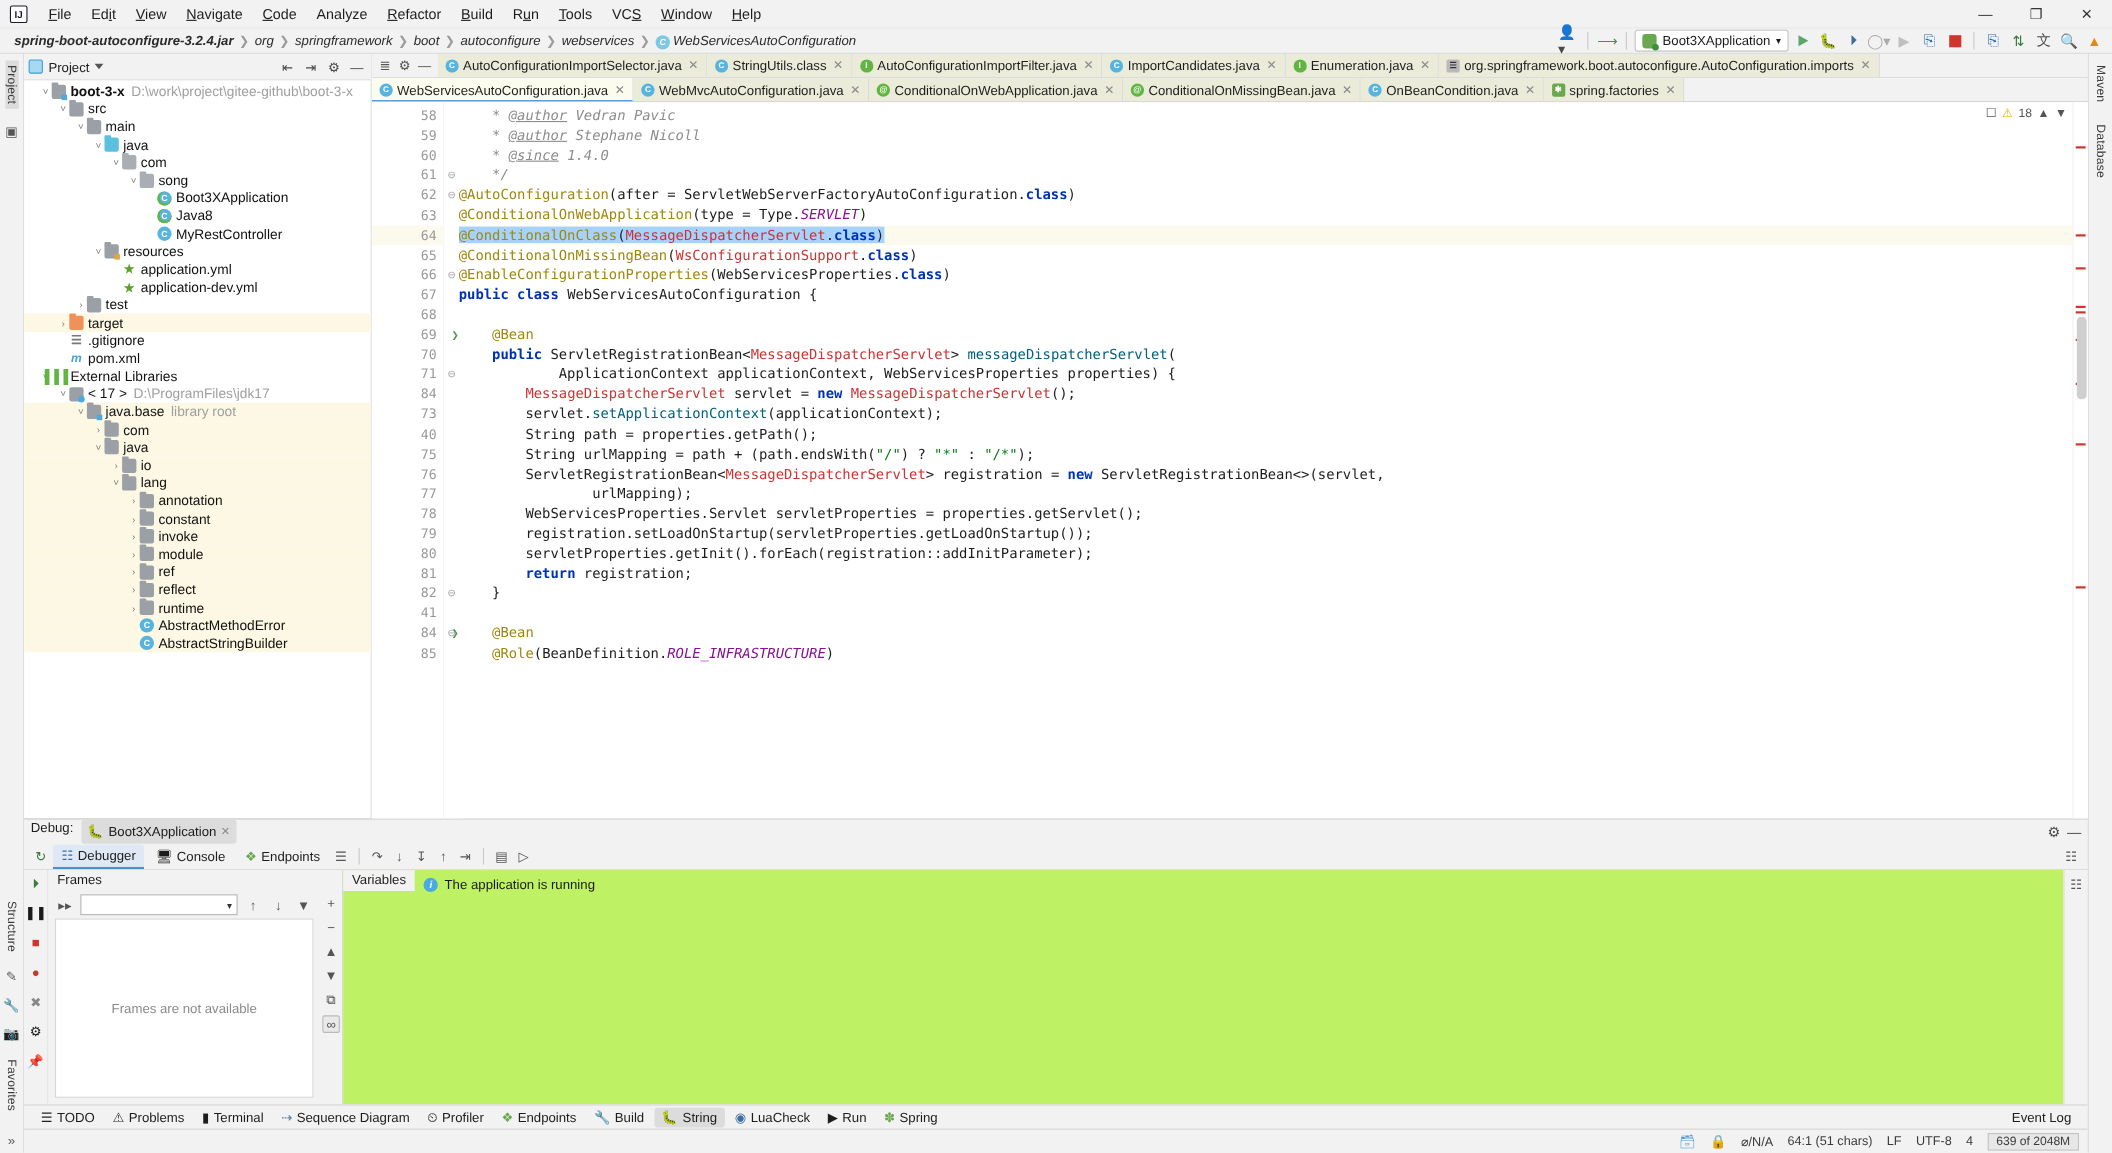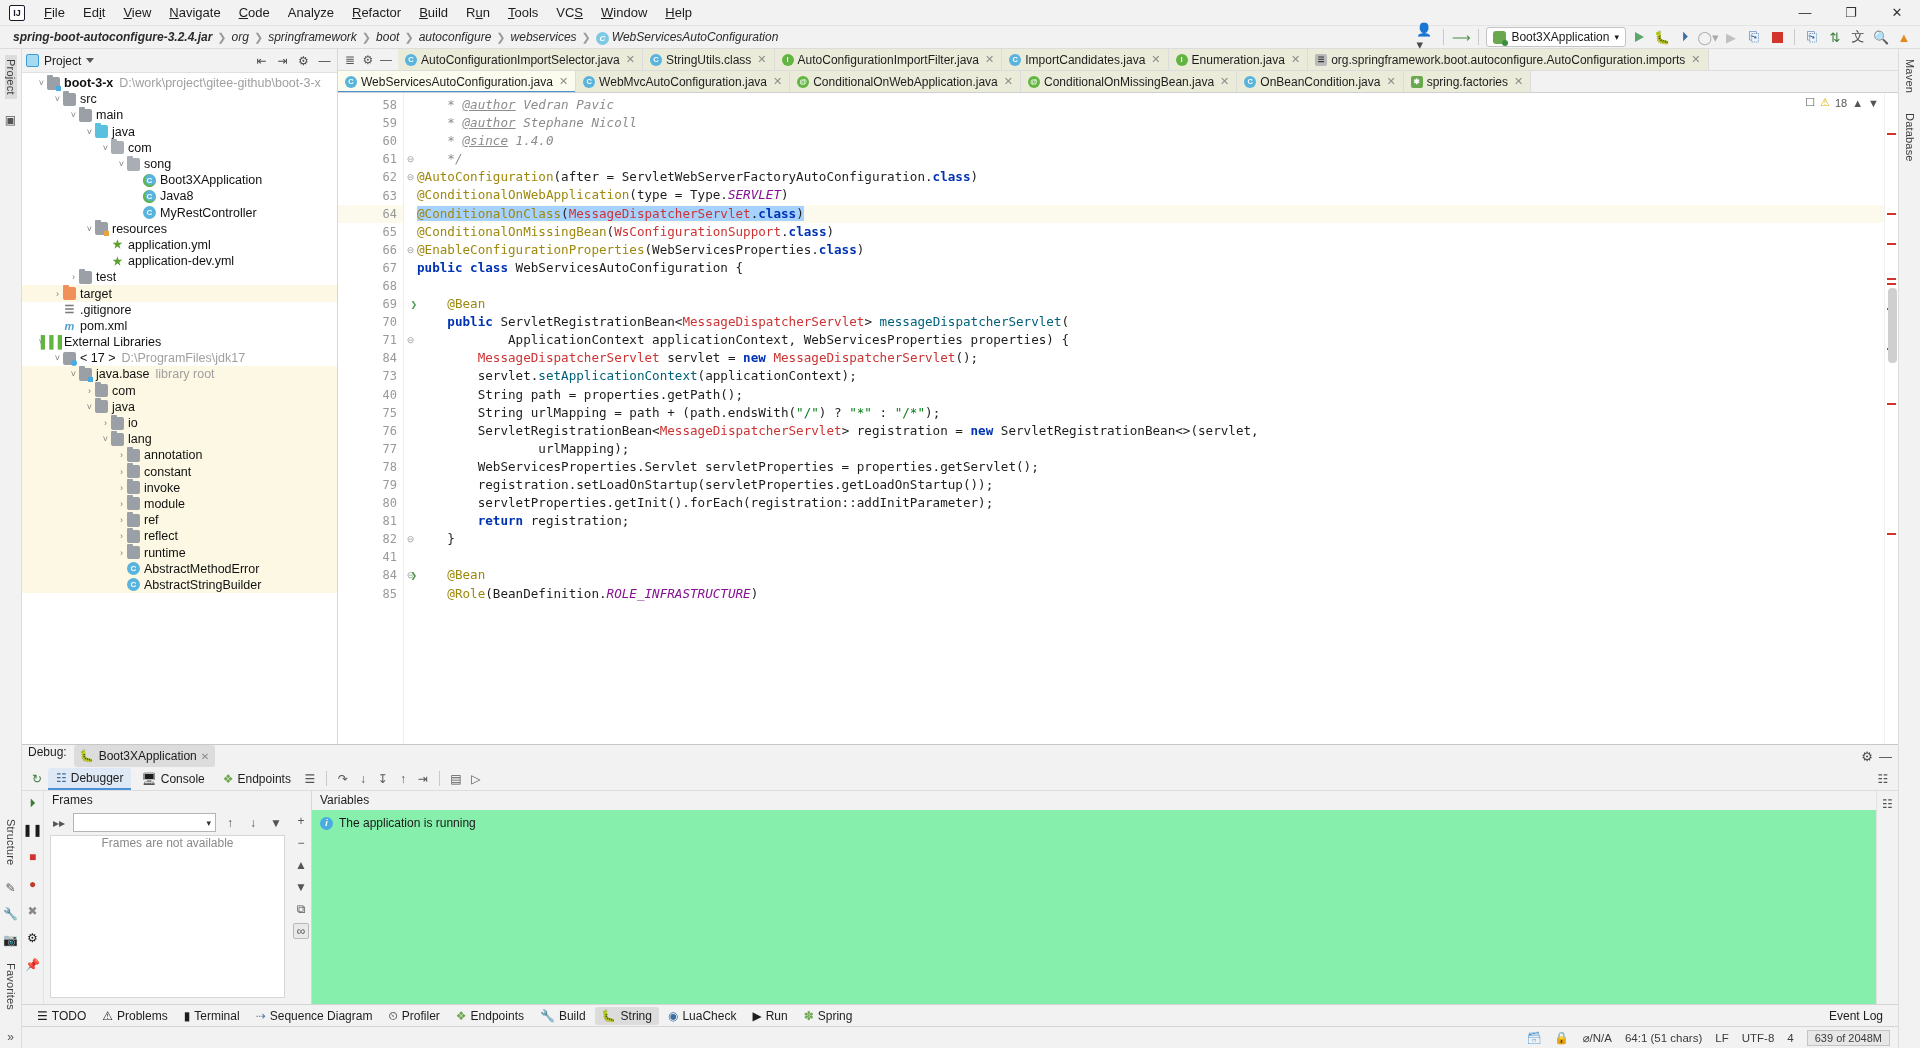--- a/index.html
+++ b/index.html
@@ -207,26 +207,26 @@
   .dbg-main { flex:1; display:flex; min-height:0; }
   .dbg-left { width:22px; background:#f2f2f2; display:flex;flex-direction:column;align-items:center;gap:13px;padding-top:5px;flex:none;border-right:1px solid #e2e2e2;}
   .dleft-ico { font-size:12px; }
   .frames { width:268px; border-right:1px solid #d6d6d6; display:flex; flex-direction:column; background:#f2f2f2; flex:none;}
   .frames-hdr { height:19px; font-size:12px; color:#1d1d1d; padding:2px 8px; flex:none; }
   .frames-bar { display:flex; align-items:center; gap:5px; padding:3px 6px; flex:none;}
   .combo {
     flex:1; height:19px; background:#fff; border:1px solid #b4b4b4; display:flex; align-items:center;
     justify-content:flex-end; padding-right:4px;
   }
-  .frames-body { flex:1; background:#fff; border:1px solid #d6d6d6; margin:0 6px 6px 6px; display:flex;align-items:flex-start;justify-content:center; }
+  .frames-body { flex:1; background:#fff; border:1px solid #d6d6d6; margin:0 6px 6px 6px; display:flex;align-items:center;justify-content:center; }
   .frames-empty { font-size:12px; color:#8a8a8a; }
   .frames-side { width:20px; display:flex; flex-direction:column; align-items:center; gap:6px; padding-top:3px; flex:none;}
   .fs-btn { width:16px;height:16px;display:flex;align-items:center;justify-content:center;font-size:12px;color:#555;border-radius:2px; }
   .fs-btn.box { border:1px solid #b9b9b9; background:#e9e9e9; }
-  .vars { flex:1; display:flex; flex-direction:column; background:#86efac; min-width:0;}
+  .vars { flex:1; display:flex; flex-direction:row; background:#bef264; min-width:0;}
   .vars-hdr { height:19px; font-size:12px; color:#1d1d1d; padding:2px 8px; background:#f2f2f2; flex:none;}
   .vars-body { flex:1; padding:6px 8px; font-size:12px; }
   .vrow { display:flex; align-items:center; gap:6px; }
   .info-ico { width:13px;height:13px;border-radius:50%;background:#4aabe0;color:#fff;font-size:9px;display:flex;align-items:center;justify-content:center;font-weight:bold;font-style:italic;}
   .vars-right { width:22px; background:#f2f2f2; border-left:1px solid #e2e2e2; display:flex; justify-content:center; padding-top:4px; flex:none;}
 
   
   .toolstrip {
     height:22px; background:#f2f2f2; border-top:1px solid #d4d4d4; display:flex; align-items:center;
     padding:0 8px; gap:2px; flex:none;

